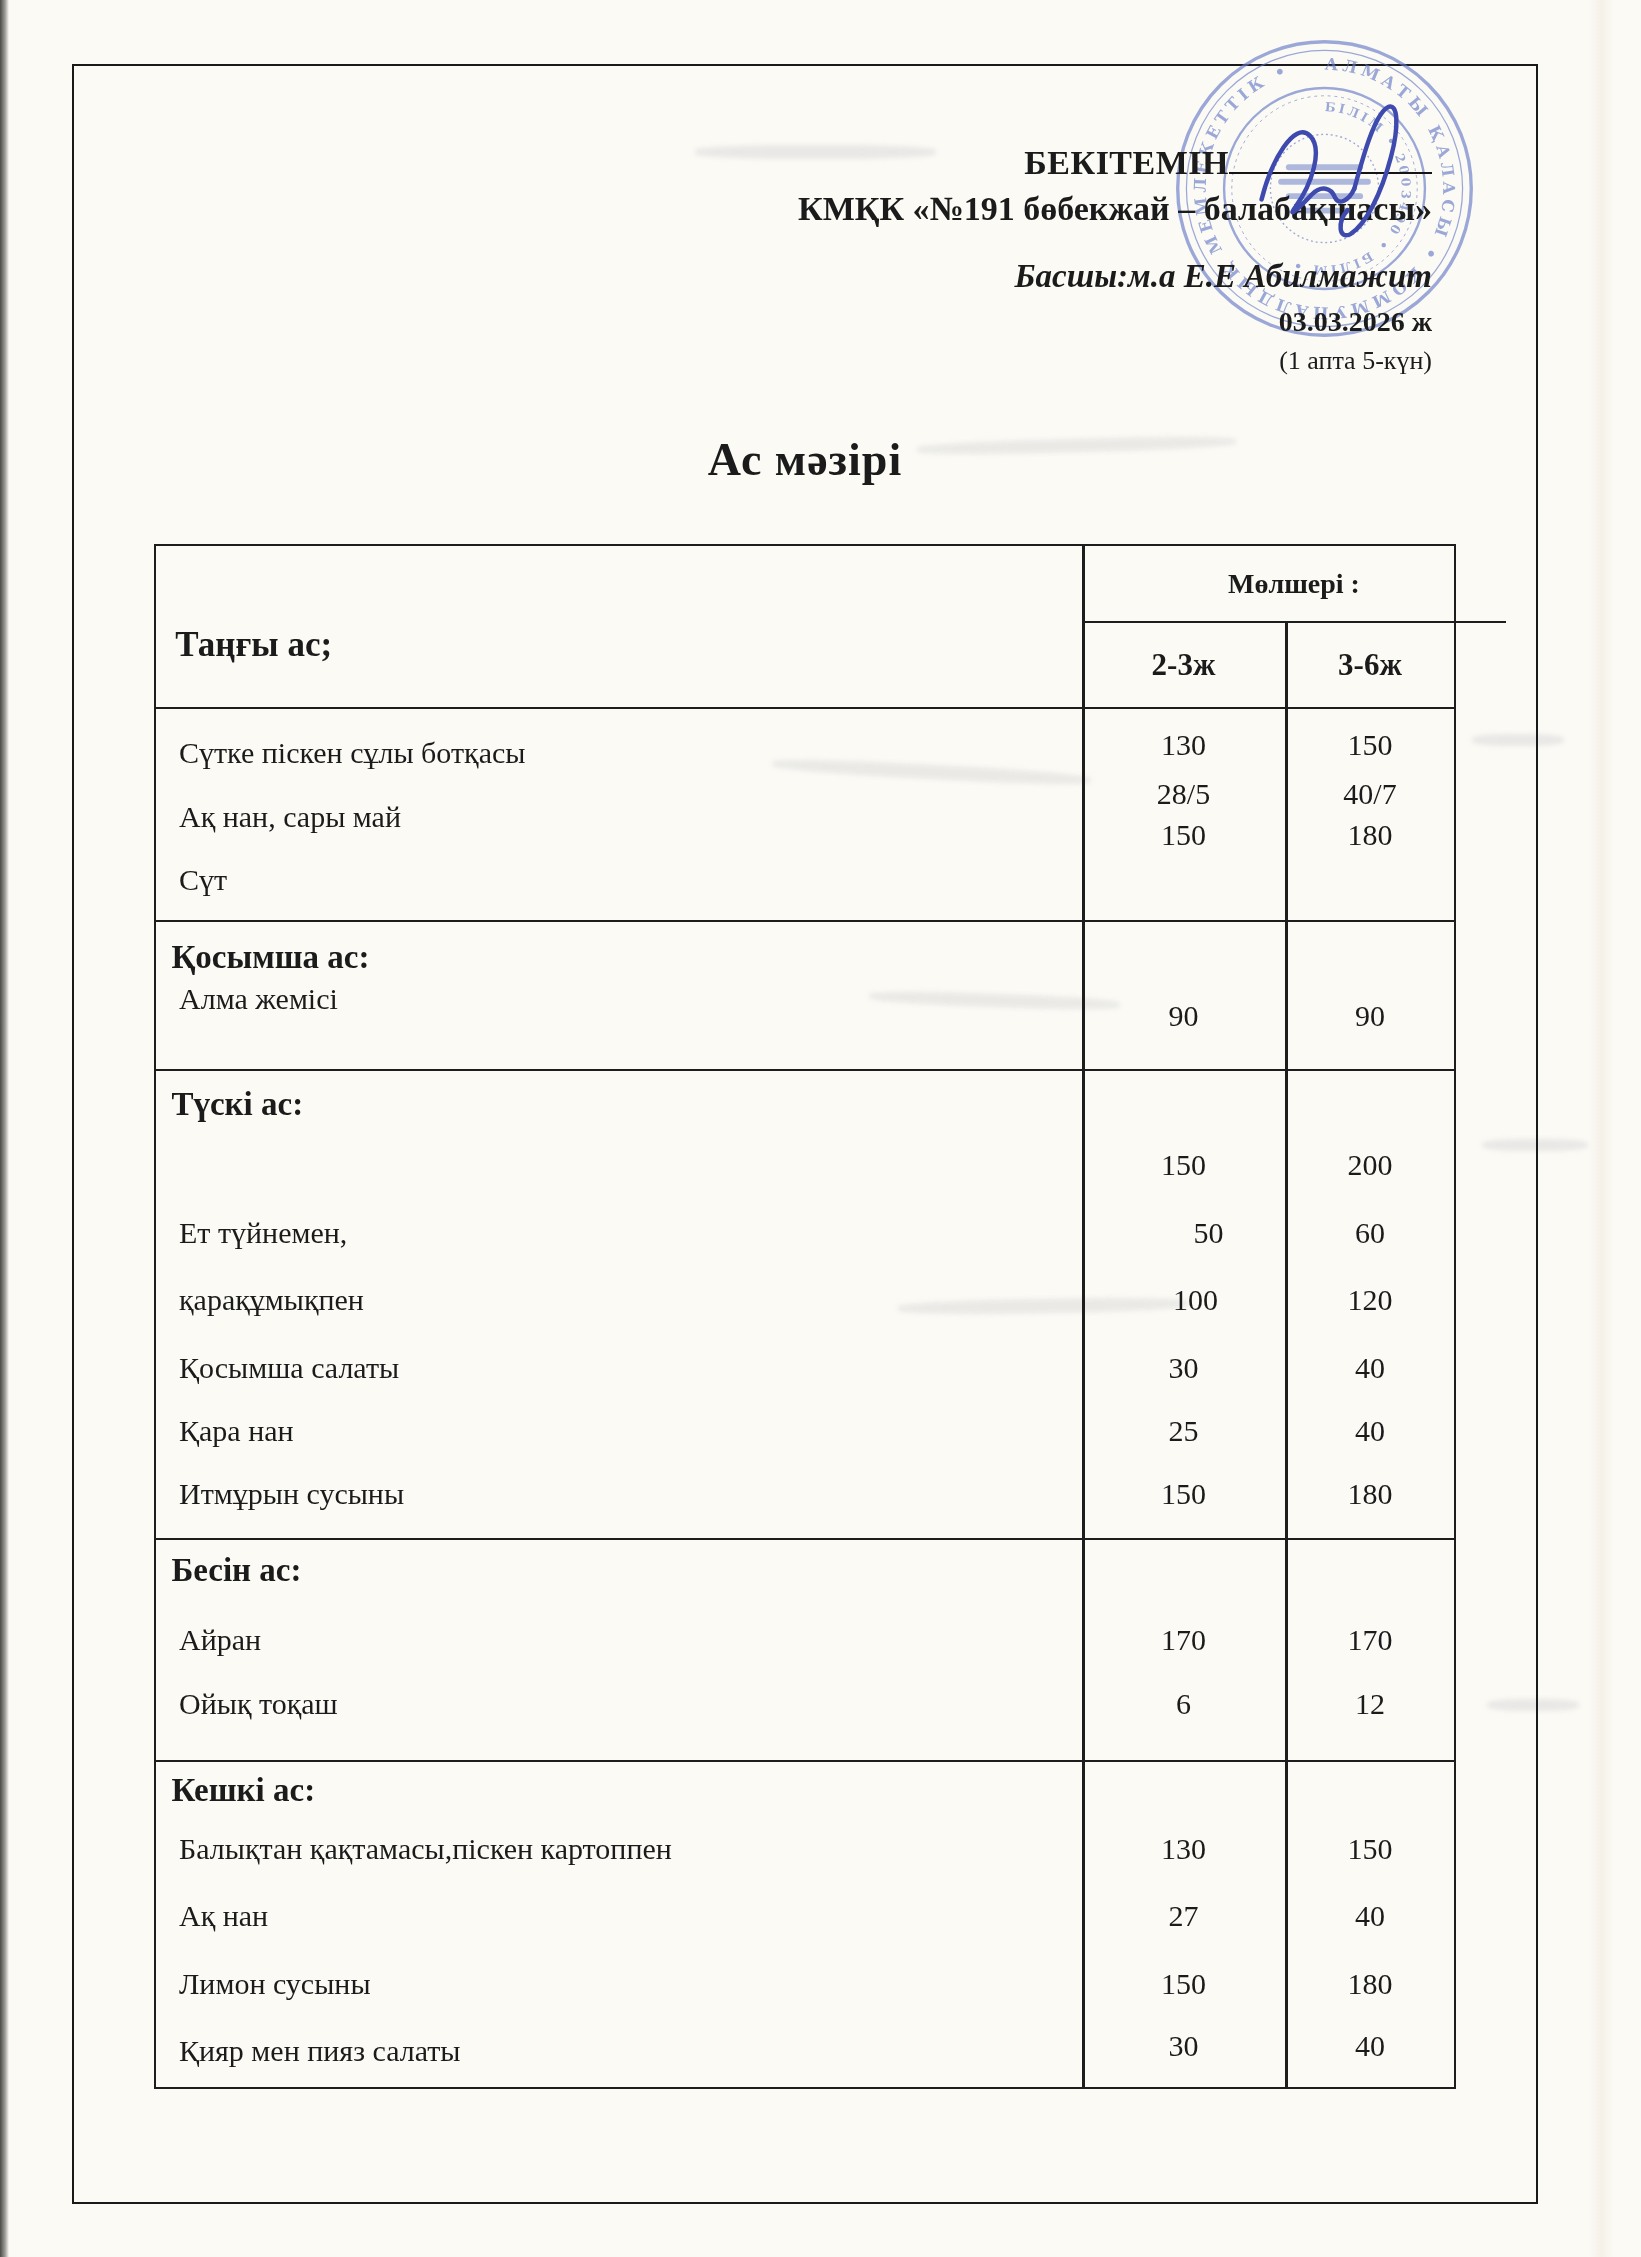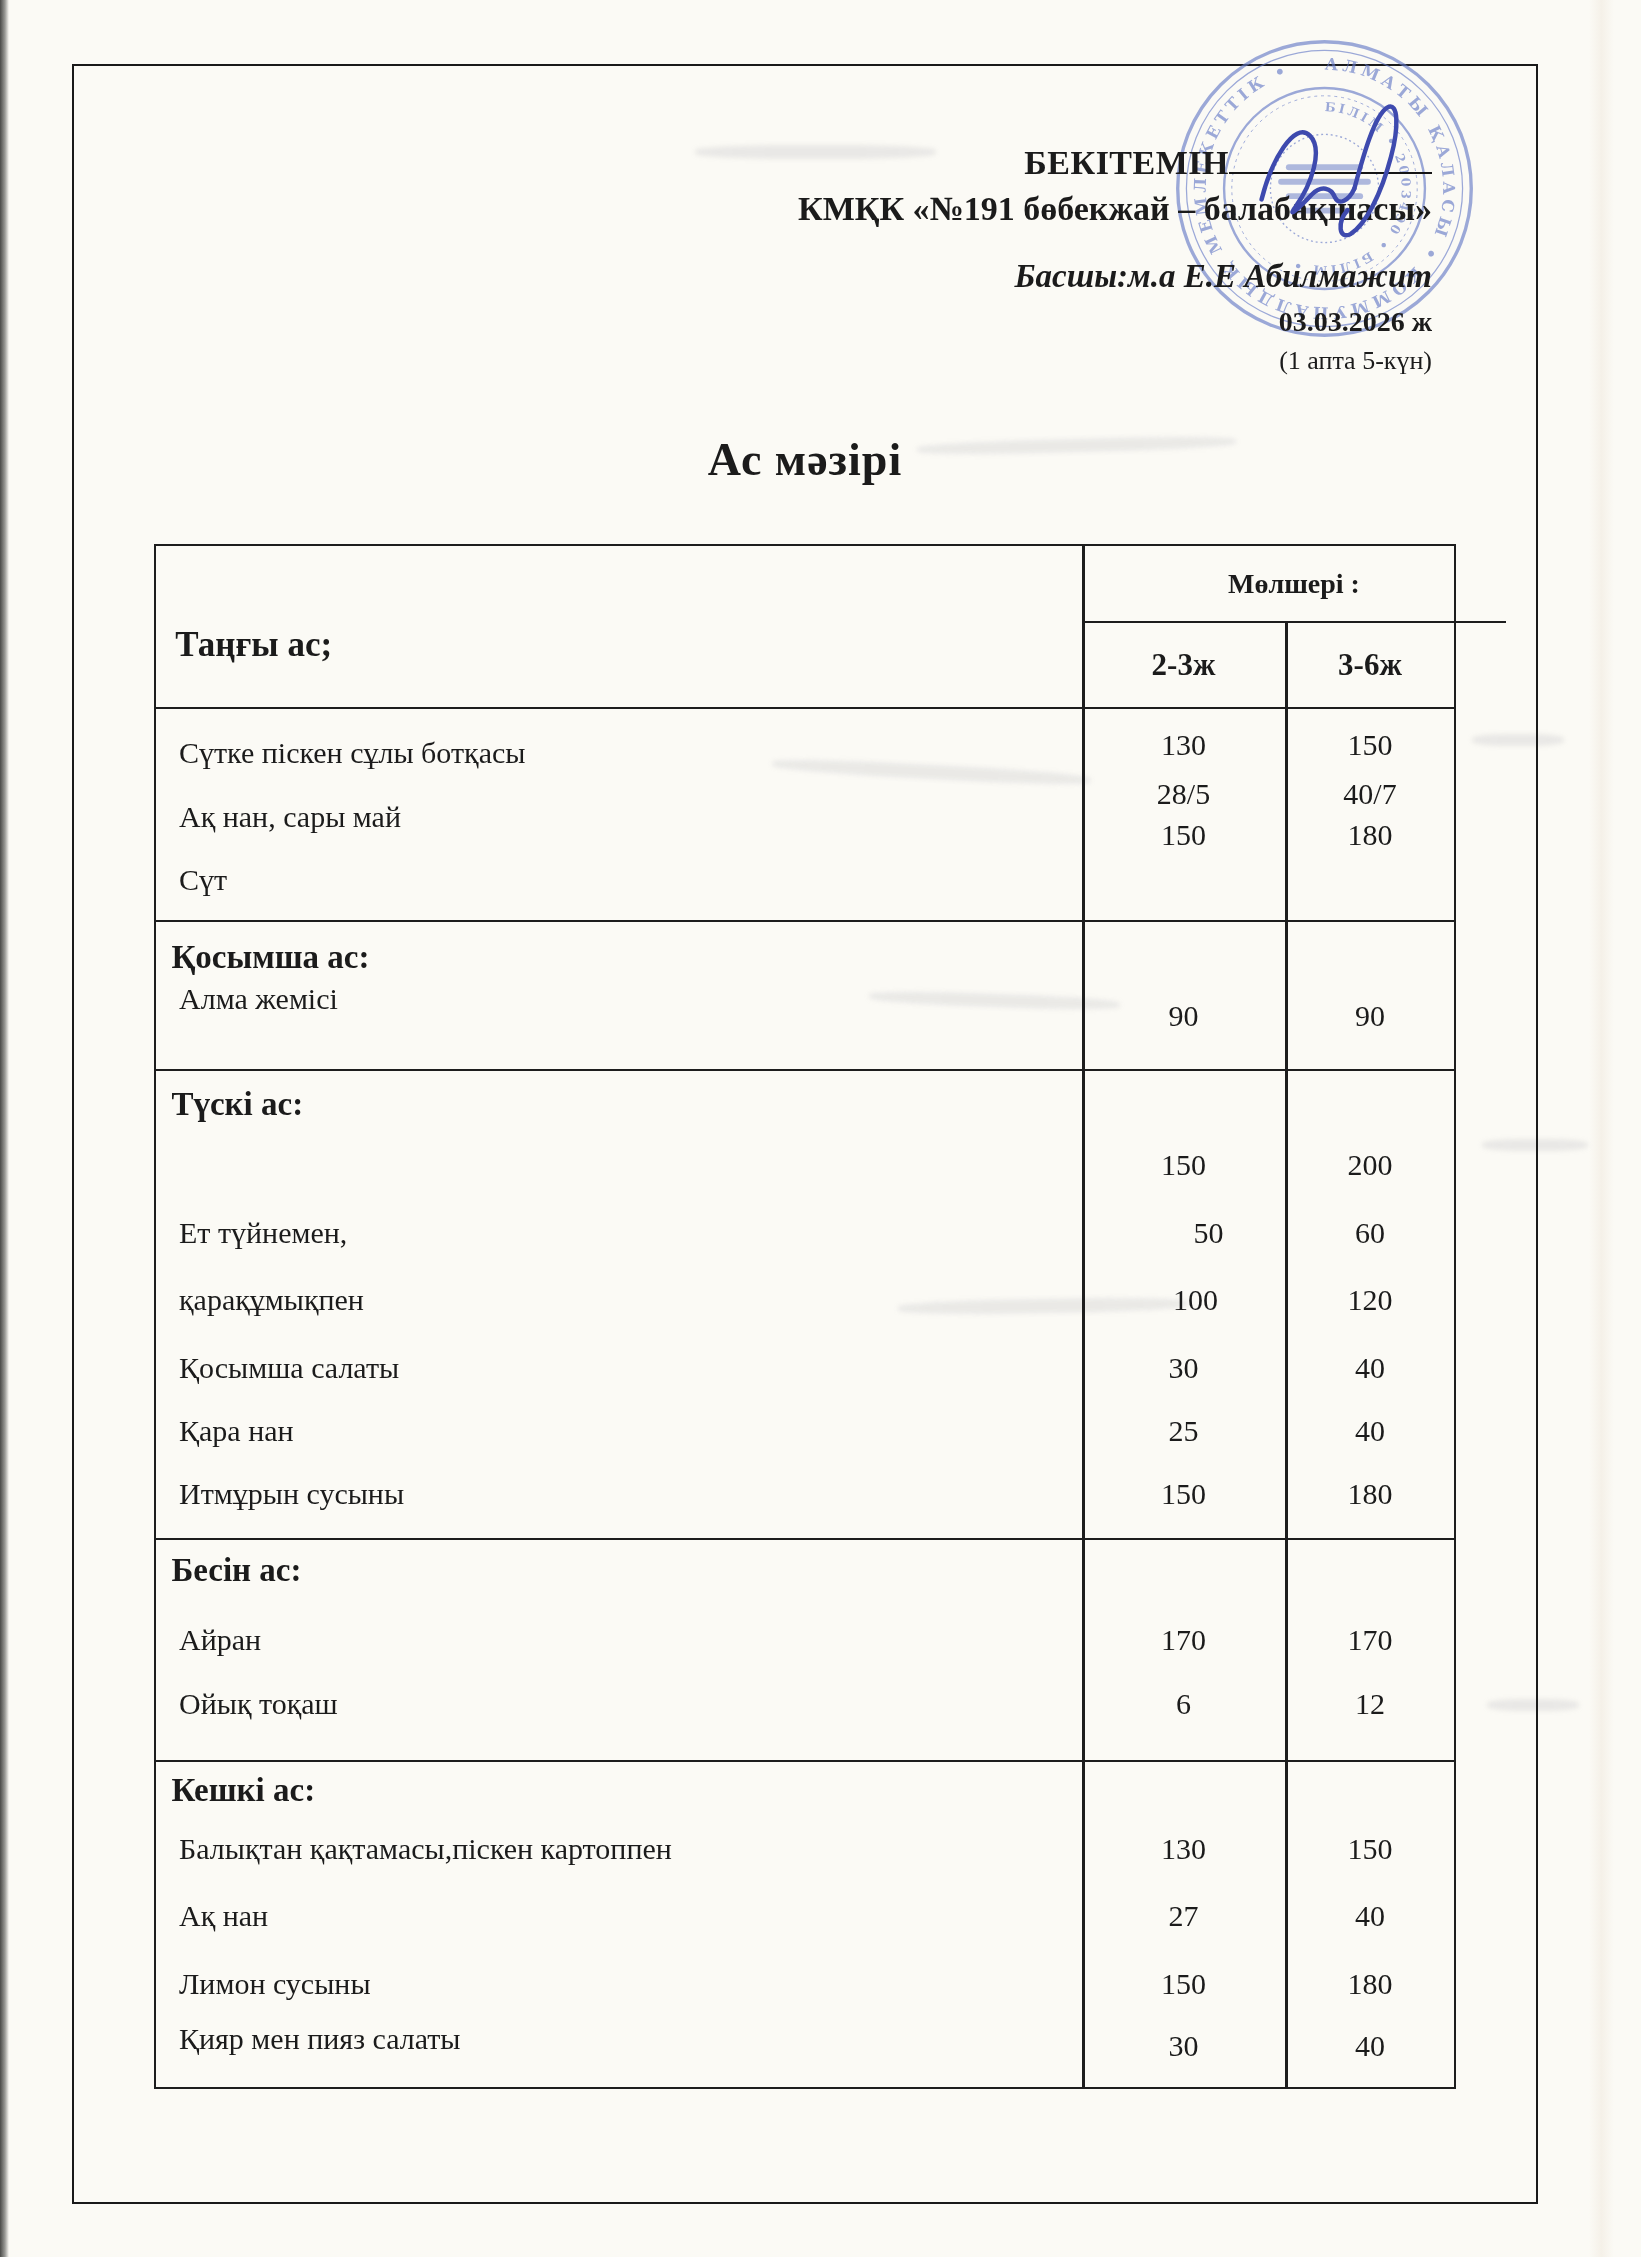--- a/index.html
+++ b/index.html
@@ -176,21 +176,21 @@
     <div class="mv c1" style="top:147px;">6</div>
     <div class="mv c2" style="top:83px;">170</div>
     <div class="mv c2" style="top:147px;">12</div>
   </div>
 
   <div class="section sec-4">
     <div class="sec-title" style="top:9.7px;">Кешкі ас:</div>
     <div class="mi" style="top:70px;">Балықтан қақтамасы,піскен картоппен</div>
     <div class="mi" style="top:137px;">Ақ нан</div>
     <div class="mi" style="top:205px;">Лимон сусыны</div>
-    <div class="mi" style="top:260px;">Қияр мен пияз салаты</div>
+    <div class="mi" style="top:272px;">Қияр мен пияз салаты</div>
     <div class="mv c1" style="top:70px;">130</div>
     <div class="mv c1" style="top:137px;">27</div>
     <div class="mv c1" style="top:205px;">150</div>
     <div class="mv c1" style="top:267px;">30</div>
     <div class="mv c2" style="top:70px;">150</div>
     <div class="mv c2" style="top:137px;">40</div>
     <div class="mv c2" style="top:205px;">180</div>
     <div class="mv c2" style="top:267px;">40</div>
   </div>
 </div>

